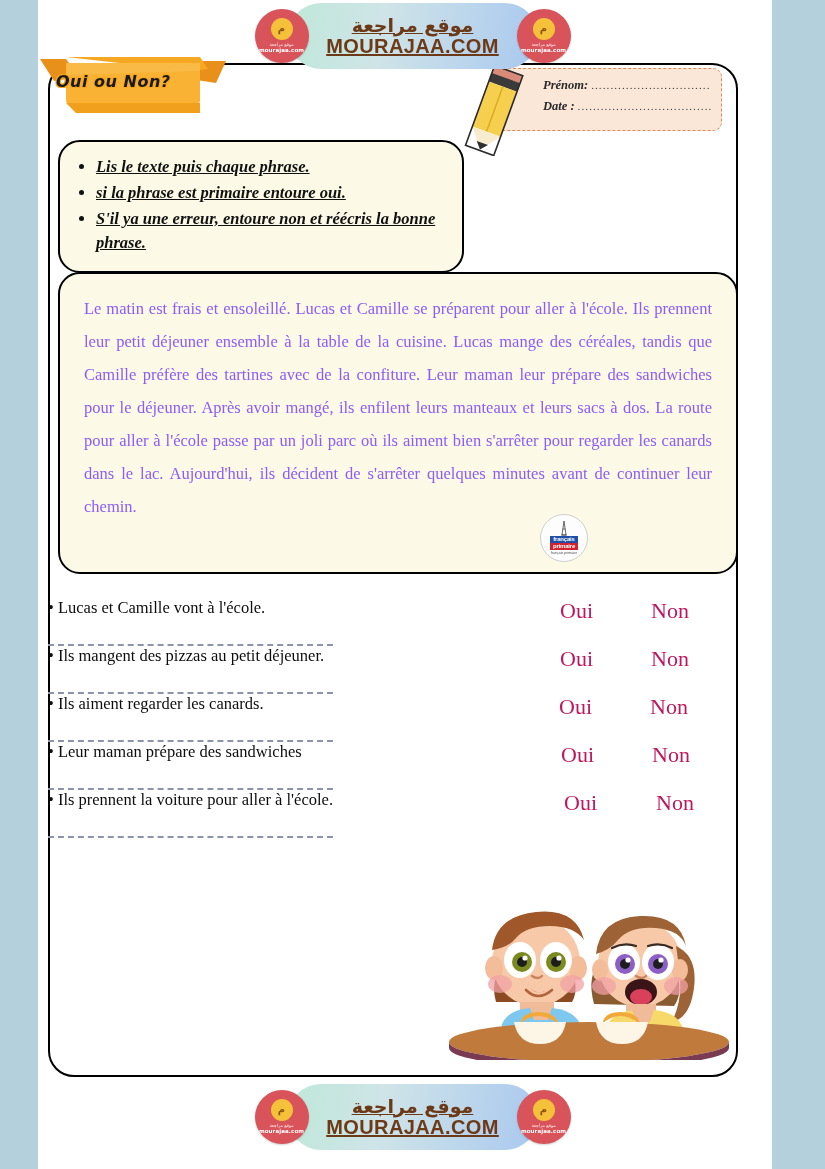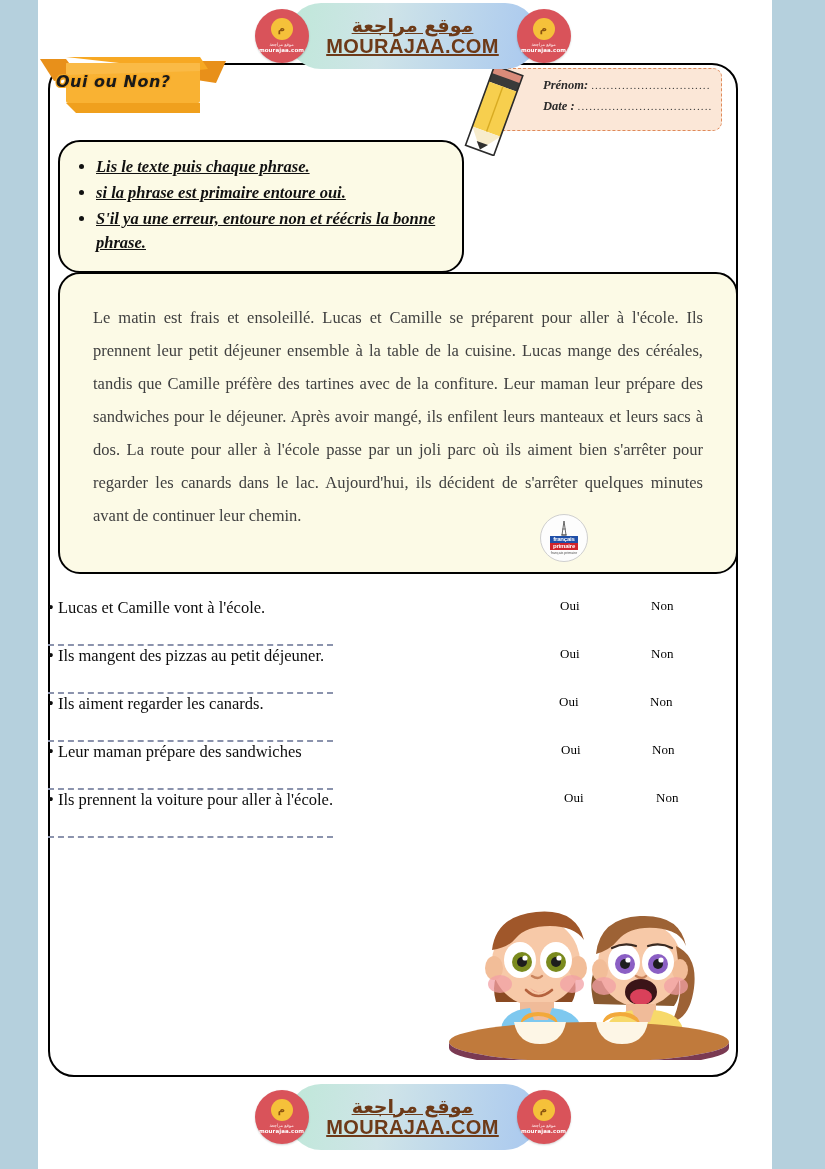--- a/index.html
+++ b/index.html
@@ -145,25 +145,25 @@
     position:absolute;left:58px;top:272px;
     width:680px;height:302px;
     background:#fcfae6;
     border:2.5px solid #000;
     border-radius:22px;
     box-sizing:border-box;
     padding:16px 22px;
     z-index:10;
   }
   #passage p{
-    margin:11px;
+    margin:2px;
     font-size:16.5px;
     line-height:2.0;
     text-align:justify;
-    color:#404040;
+    color:#8b5cf6;
   }
   #fp-watermark{
     position:absolute;right:148px;bottom:10px;
     width:46px;height:46px;border-radius:50%;
     background:#fdfdfd;border:1px solid #cfcfcf;
     display:flex;flex-direction:column;align-items:center;justify-content:center;
     z-index:12;overflow:hidden;
   }
   .fp-b1{font-family:"Liberation Sans",sans-serif;font-size:6px;font-weight:bold;color:#ffffff;background:#1f4fa8;padding:0 3px;line-height:1.2;letter-spacing:-.2px;}
   .fp-b2{font-family:"Liberation Sans",sans-serif;font-size:6px;font-weight:bold;color:#ffffff;background:#d0232c;padding:0 3px;line-height:1.2;letter-spacing:-.2px;}
@@ -176,21 +176,21 @@
     position:relative;
     height:46px;
     display:flex;align-items:flex-start;
   }
   .q-text{
     font-size:16.5px;color:#0d0d0d;
     white-space:nowrap;
   }
   .q-opt{
     position:absolute;
-    font-size:13px;color:#000000;
+    font-size:22px;color:#be185d;
   }
   .q-sep{
     width:285px;height:0;
     border-top:2px dashed #8b93ad;
     margin-left:0;
   }
   
   #kids{position:absolute;left:444px;top:884px;width:290px;height:176px;z-index:8;}
   #kids svg{display:block;}
 </style>

